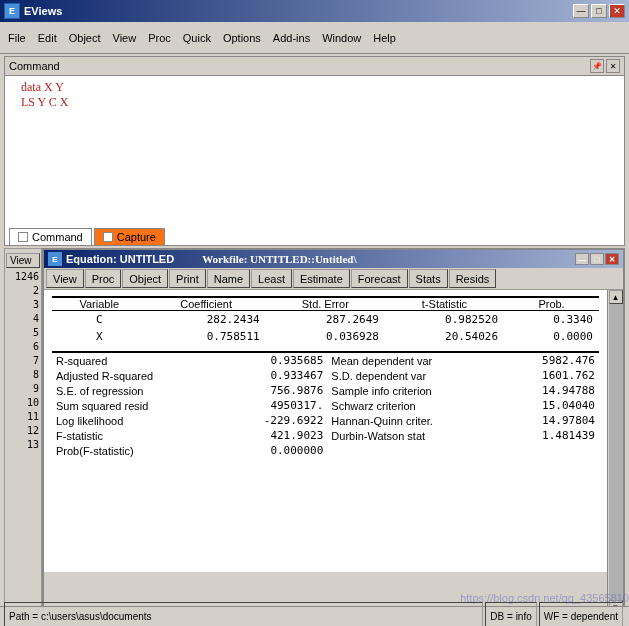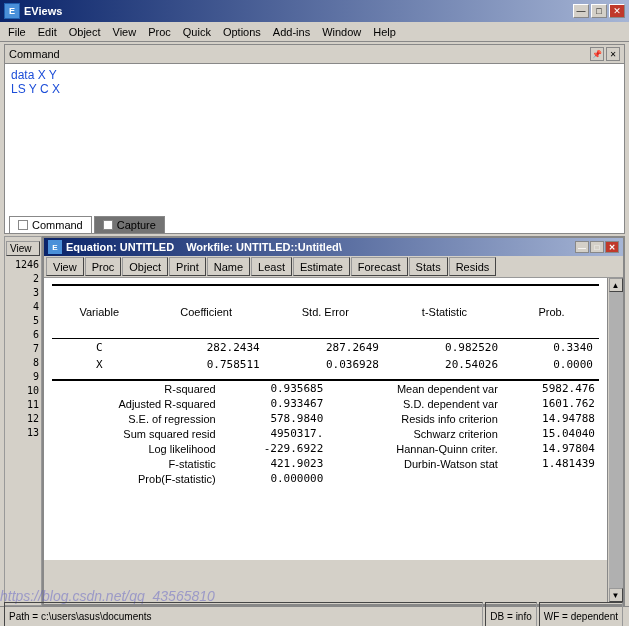--- a/index.html
+++ b/index.html
@@ -64,21 +64,21 @@
       background: #c0392b;
       color: white;
     }
 
     
     .menu-bar {
       background: #d4d0c8;
       border-bottom: 1px solid #888;
       display: flex;
       align-items: center;
-      height: 20px;
+      height: 32px;
       padding: 0 2px;
     }
     .menu-item {
       padding: 2px 6px;
       cursor: pointer;
       font-size: 11px;
     }
 
     
     .command-panel {
@@ -106,37 +106,37 @@
       height: 14px;
       border: 1px solid #888;
       background: #d4d0c8;
       font-size: 8px;
       display: flex;
       align-items: center;
       justify-content: center;
       cursor: pointer;
     }
     .command-content {
-      padding: 4px 6px;
-      font-family: Liberation Sans, sans-serif;
+      padding: 4px 16px;
+      font-family: Liberation Serif, serif;
       font-size: 12px;
-      color: #1d4ed8;
+      color: #b91c1c;
     }
 
     
     .tab-bar {
       position: absolute;
       bottom: 0;
       left: 0;
       display: flex;
       gap: 2px;
       padding: 0 4px;
     }
     .tab {
-      background: #737373;
+      background: #f97316;
       border: 1px solid #888;
       border-bottom: none;
       padding: 2px 8px;
       font-size: 11px;
       cursor: pointer;
       display: flex;
       align-items: center;
       gap: 4px;
     }
     .tab.active {
@@ -277,21 +277,21 @@
       width: 100%;
       border-collapse: collapse;
       font-size: 11px;
     }
     .eq-table thead tr {
       border-top: 2px solid #000;
       border-bottom: 1px solid #000;
     }
     .eq-table th {
       text-align: center;
-      padding: 20px 6px;
+      padding: 0 6px;
       font-weight: normal;
     }
     .eq-table td {
       text-align: right;
       padding: 2px 6px;
       font-family: monospace;
       font-size: 11px;
     }
     .eq-table td.var-name {
       text-align: center;
@@ -300,21 +300,21 @@
       width: 100%;
       border-collapse: collapse;
       font-size: 11px;
       margin-top: 4px;
     }
     .eq-stats-table td {
       padding: 1px 4px;
       font-size: 11px;
     }
     .eq-stats-table td.label {
-      text-align: right;
+      text-align: left;
     }
     .eq-stats-table td.value {
       text-align: right;
       font-family: monospace;
     }
     .stats-border-top {
       border-top: 2px solid #000;
     }
 
     
@@ -440,21 +440,21 @@
     <div class="left-panel-row">12</div>
     <div class="left-panel-row">13</div>
   </div>
 
   <div class="equation-window">
 
     <div class="equation-title-bar">
       <div class="eq-title-left">
         <div class="eq-title-icon">E</div>
         <span>Equation: UNTITLED</span>
-        <span style="margin-left:8px;">Workfile: UNTITLED::Untitled\</span>
+        <span style="margin-left:24px;font-family:Liberation Serif, serif;">Workfile: UNTITLED::Untitled\</span>
       </div>
       <div class="eq-title-btns">
         <div class="eq-btn">—</div>
         <div class="eq-btn">□</div>
         <div class="eq-btn red">✕</div>
       </div>
     </div>
 
     <div class="eq-toolbar">
       <div class="eq-tool-btn">View</div>
@@ -509,22 +509,22 @@
               <td class="value">5982.476</td>
             </tr>
             <tr>
               <td class="label">Adjusted R-squared</td>
               <td class="value">0.933467</td>
               <td class="label">S.D. dependent var</td>
               <td class="value">1601.762</td>
             </tr>
             <tr>
               <td class="label">S.E. of regression</td>
-              <td class="value">578.9840</td>
-              <td class="label">Resids info criterion</td>
+              <td class="value">756.9876</td>
+              <td class="label">Sample info criterion</td>
               <td class="value">14.94788</td>
             </tr>
             <tr>
               <td class="label">Sum squared resid</td>
               <td class="value">4950317.</td>
               <td class="label">Schwarz criterion</td>
               <td class="value">15.04040</td>
             </tr>
             <tr>
               <td class="label">Log likelihood</td>
@@ -550,19 +550,19 @@
 
       <div class="right-scroll">
         <div class="scroll-btn">▲</div>
         <div class="scroll-track"></div>
         <div class="scroll-btn">▼</div>
       </div>
     </div>
   </div>
 </div>
 
-<div style="position:absolute; bottom:22px; left:0; right:0; text-align:left; color:rgba(100,100,200,0.5); font-size:14px; pointer-events:none;font-style:italic;">https://blog.csdn.net/qq_43565810</div>
+<div style="position:absolute; bottom:22px; left:0; right:0; text-align:right; color:rgba(100,100,200,0.5); font-size:11px; pointer-events:none;">https://blog.csdn.net/qq_43565810</div>
 
 <div class="status-bar">
   <div class="status-segment path">Path = c:\users\asus\documents</div>
   <div class="status-segment">DB = info</div>
   <div class="status-segment">WF = dependent</div>
 </div>
 
 </body></html>

